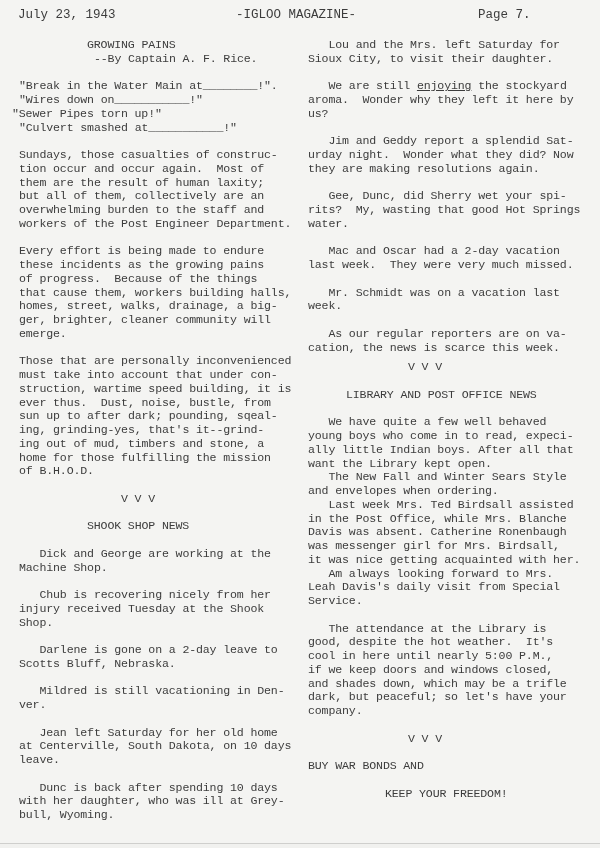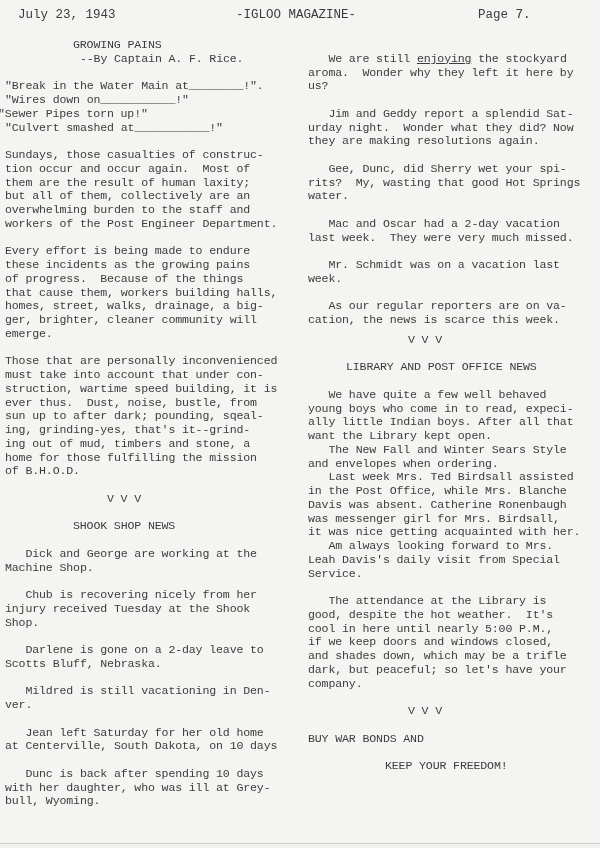--- a/index.html
+++ b/index.html
@@ -36,21 +36,21 @@
     .header .mag { position: absolute; left: 218px; }
     .header .pg { position: absolute; left: 460px; }
 
     .col {
       position: absolute;
       top: 38px;
       font-size: 11.6px;
       line-height: 13.75px;
       letter-spacing: -0.15px;
     }
-    .col-left { left: 5px; width: 280px; }
+    .col-left { left: 19px; width: 280px; }
     .col-right { left: 308px; width: 285px; }
 
     .line { white-space: pre; display: block; }
     .gap { height: 13.75px; }
     .title { white-space: pre; display: block; }
     u { text-decoration: underline; margin-top: 36px; }
   </style>
 </head>
 <body>
 
@@ -123,30 +123,35 @@
     </div>
     <div class="gap"></div>
     <div>
       <span class="line">   Mildred is still vacationing in Den-</span>
       <span class="line">ver.</span>
     </div>
     <div class="gap"></div>
     <div>
       <span class="line">   Jean left Saturday for her old home</span>
       <span class="line">at Centerville, South Dakota, on 10 days</span>
+      <span class="line">leave.</span>
     </div>
     <div class="gap"></div>
     <div>
       <span class="line">   Dunc is back after spending 10 days</span>
       <span class="line">with her daughter, who was ill at Grey-</span>
       <span class="line">bull, Wyoming.</span>
     </div>
   </div>
 
   <div class="col col-right">
+    <div>
+      <span class="line">   Lou and the Mrs. left Saturday for</span>
+      <span class="line">Sioux City, to visit their daughter.</span>
+    </div>
     <div class="gap"></div>
     <div>
       <span class="line"><span>   We are still </span><u>enjoying</u><span> the stockyard</span></span>
       <span class="line">aroma.  Wonder why they left it here by</span>
       <span class="line">us?</span>
     </div>
     <div class="gap"></div>
     <div>
       <span class="line">   Jim and Geddy report a splendid Sat-</span>
       <span class="line">urday night.  Wonder what they did? Now</span>

